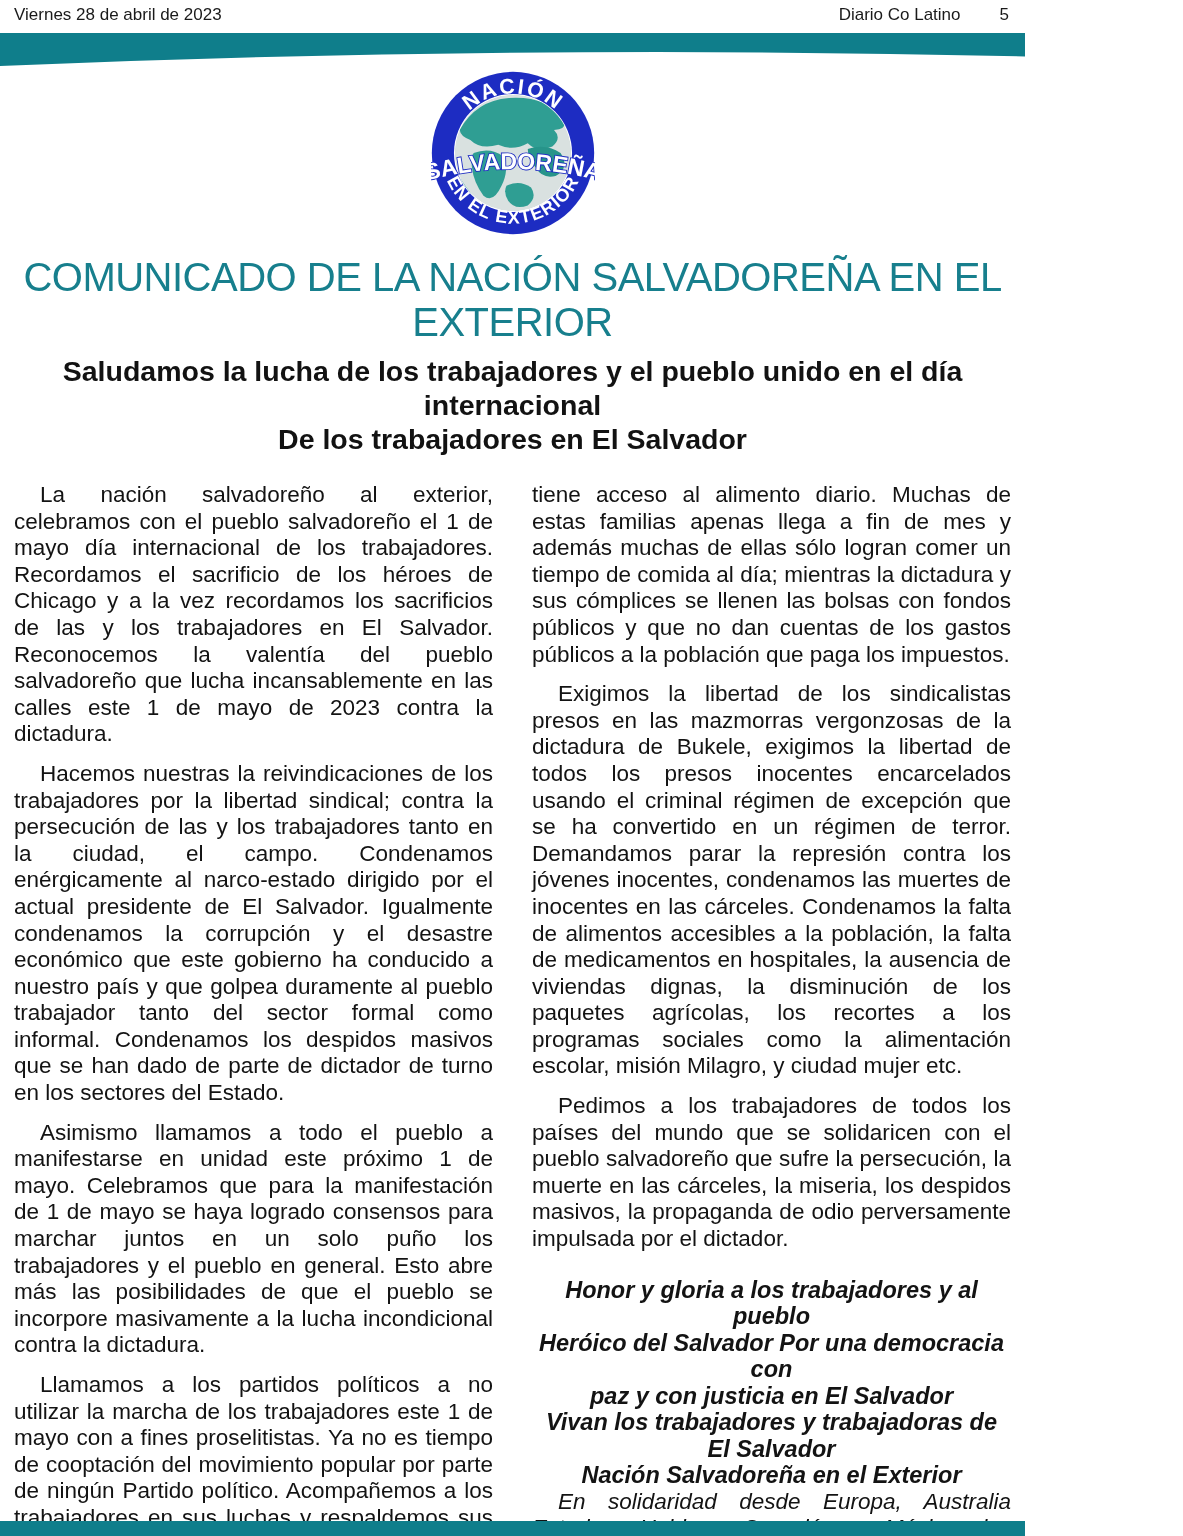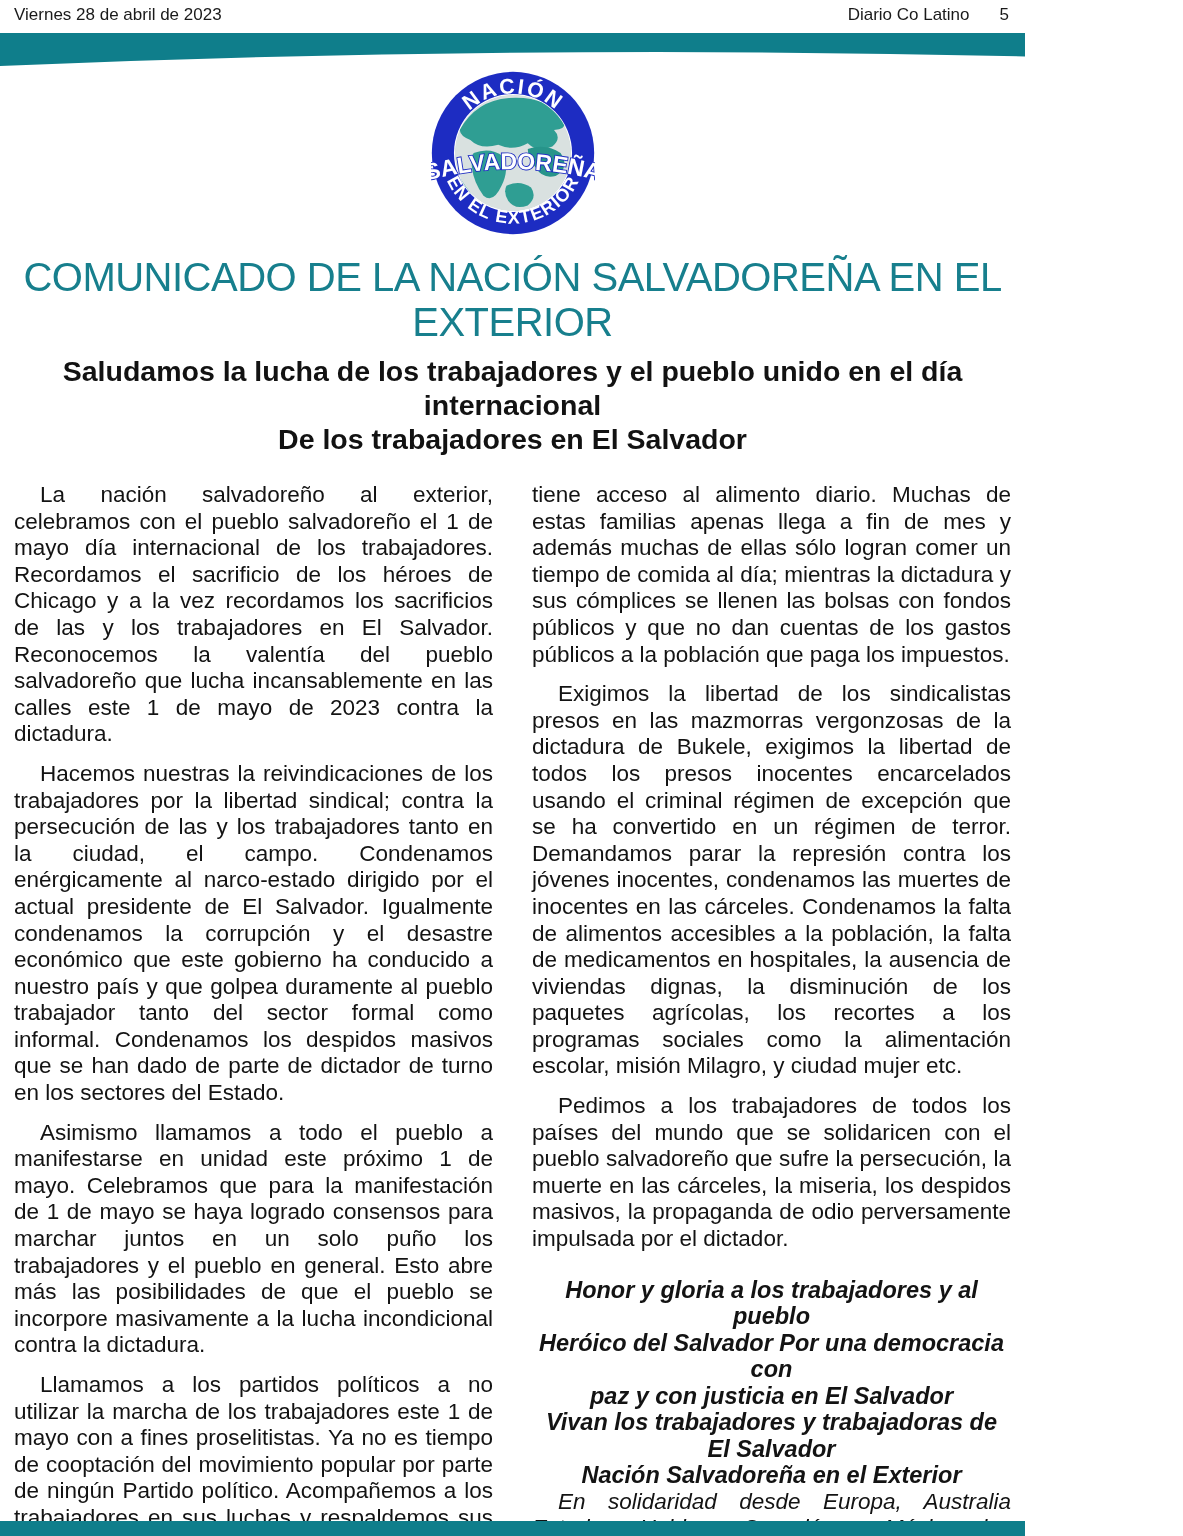--- a/index.html
+++ b/index.html
@@ -10,21 +10,21 @@
     font-family:"Liberation Sans",sans-serif;
     color:#111;
     overflow:hidden;
   }
   
   .masthead{
     display:flex;justify-content:space-between;align-items:flex-start;
     padding:5px 16px 0 14px;height:27px;
     font-size:17px;color:#1a1a1a;
   }
-  .masthead .right{display:flex;gap:30px;}
+  .masthead .right{display:flex;gap:39px;}
   
   .band-top{display:block;width:1183px;height:37px;}
   .band-bottom{position:absolute;left:0;bottom:0;width:1183px;height:15px;background:#0f7e8b;}
   
   .logo-wrap{text-align:center;height:166px;margin-top:2px;}
   
   .headline{
     text-align:center;color:#177f8d;
     font-size:40px;font-weight:normal;letter-spacing:-0.5px;
     margin:18px 12px 0;

